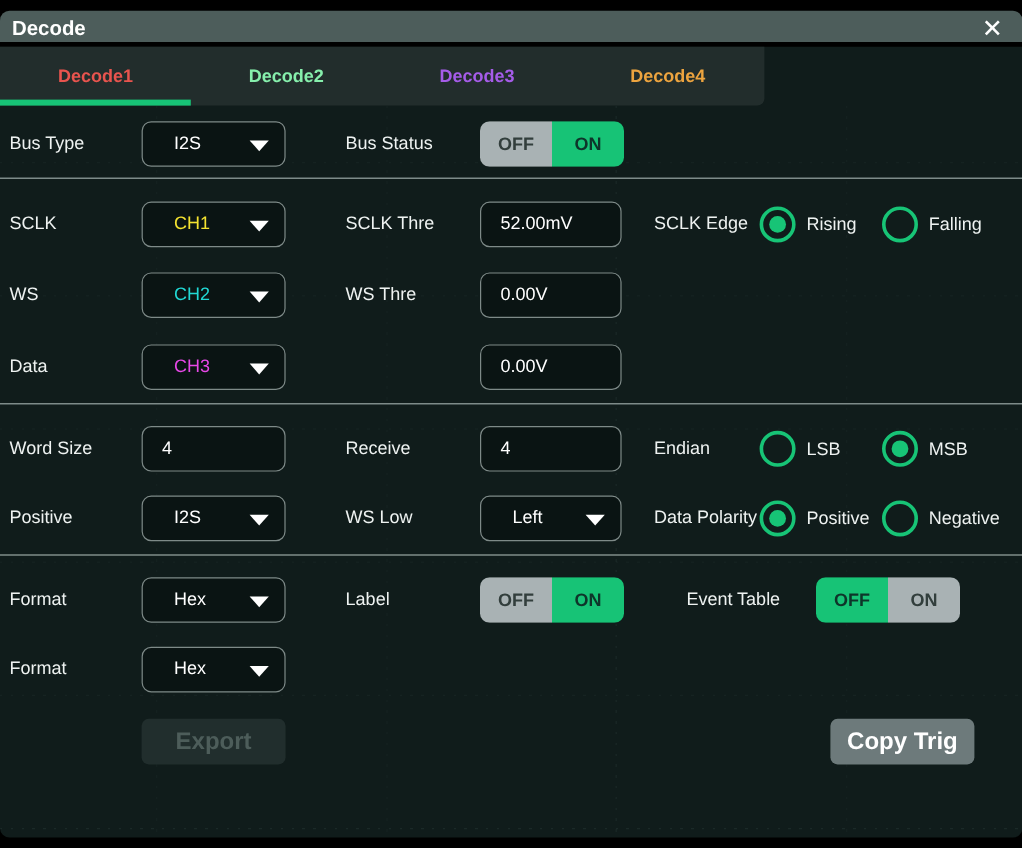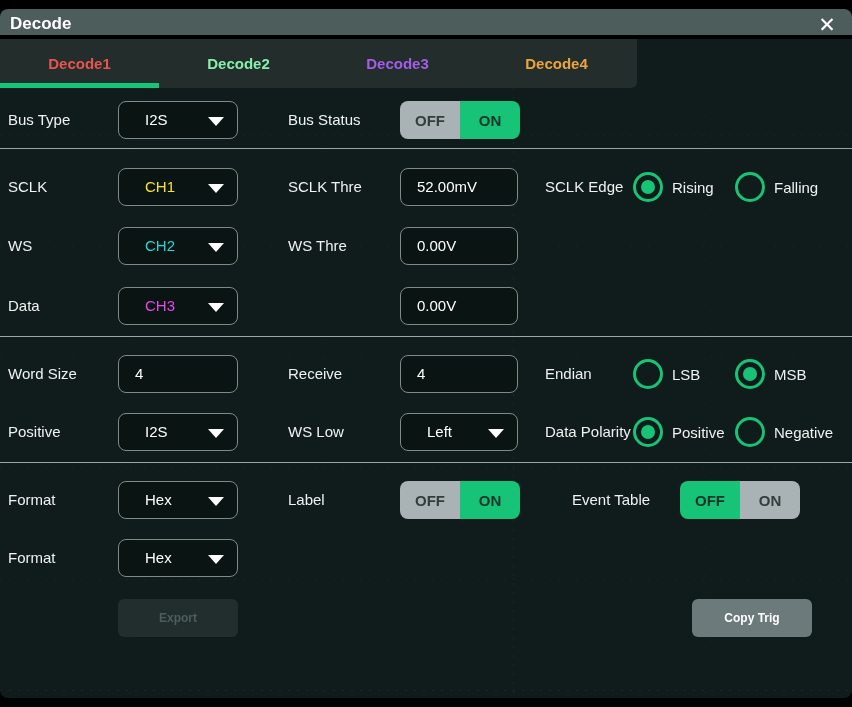--- a/index.html
+++ b/index.html
@@ -62,21 +62,21 @@
   .radio.selected::after { content:""; position:absolute; inset:5px; border-radius:50%;
                            background:#17c476; }
   .rlabel { color:#eef2f1; font-size:15px; }
 
   
   .divider { position:absolute; left:0; width:852px; height:1px; background:#9aa7a5; }
 
   
   .btn { position:absolute; width:120px; height:38px; border-radius:6px;
          display:flex; align-items:center; justify-content:center;
-         font-size:12px; font-weight:bold; cursor:pointer; }
+         font-size:20px; font-weight:bold; cursor:pointer; }
   #export-btn { background:#212e2d; color:#4d5d5a; }
   #copytrig-btn { background:#6d7a7b; color:#fff;margin-left:12px; }
 
   
   .x-l1 { left:8px; }   .x-c1 { left:118px; }
   .x-l2 { left:288px; } .x-c2 { left:400px; }
   .x-l3 { left:545px; } .x-l3b { left:572px; }
   .rx1 { left:633px; }  .rx2 { left:735px; }  .x-c3 { left:680px; }
   .y1 { top:101px; } .y2 { top:168px; } .y3 { top:227px; } .y4 { top:287px; }
   .y5 { top:355px; } .y6 { top:413px; } .y7 { top:481px; } .y8 { top:539px; }

